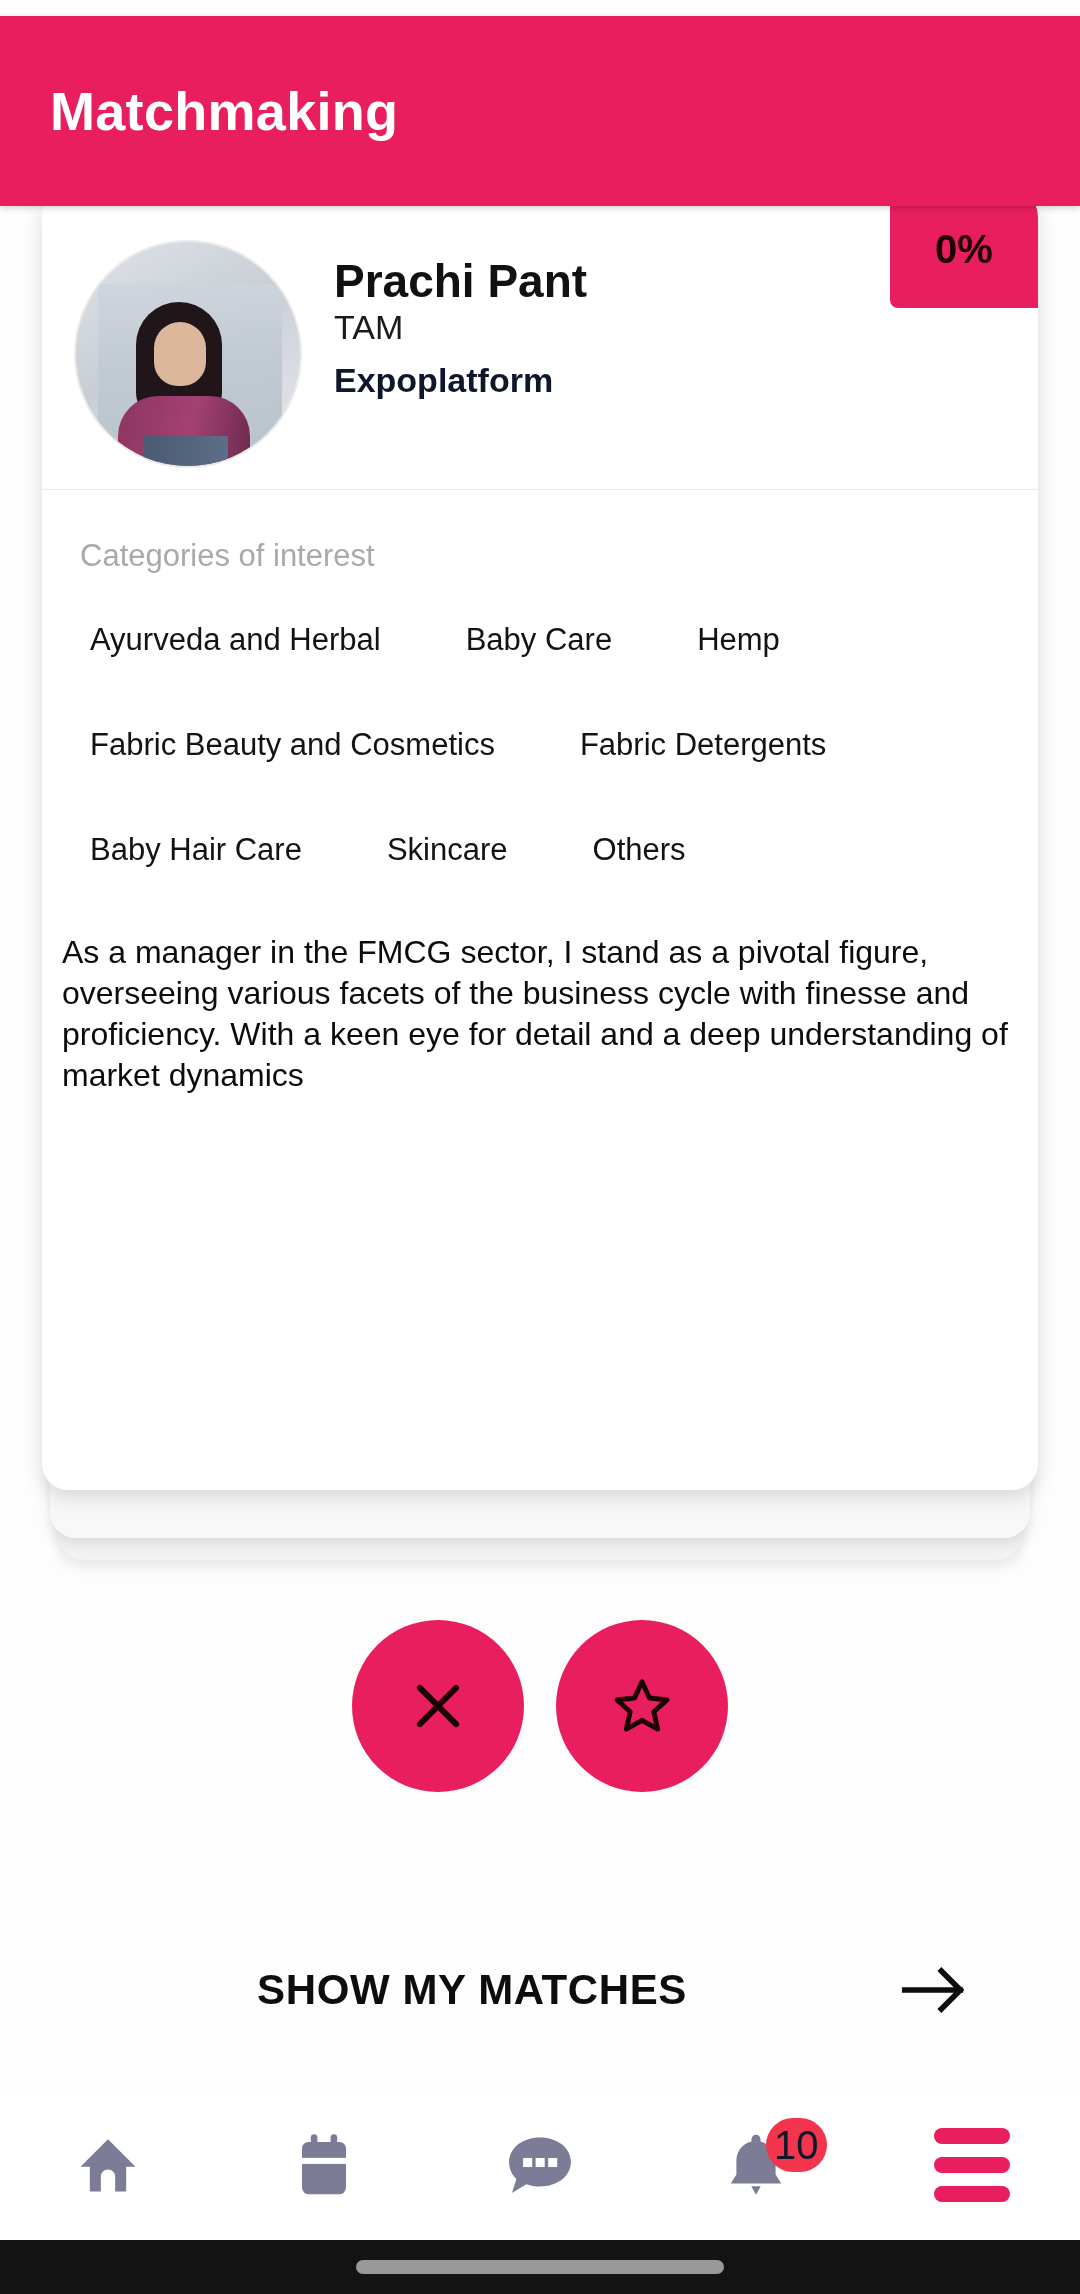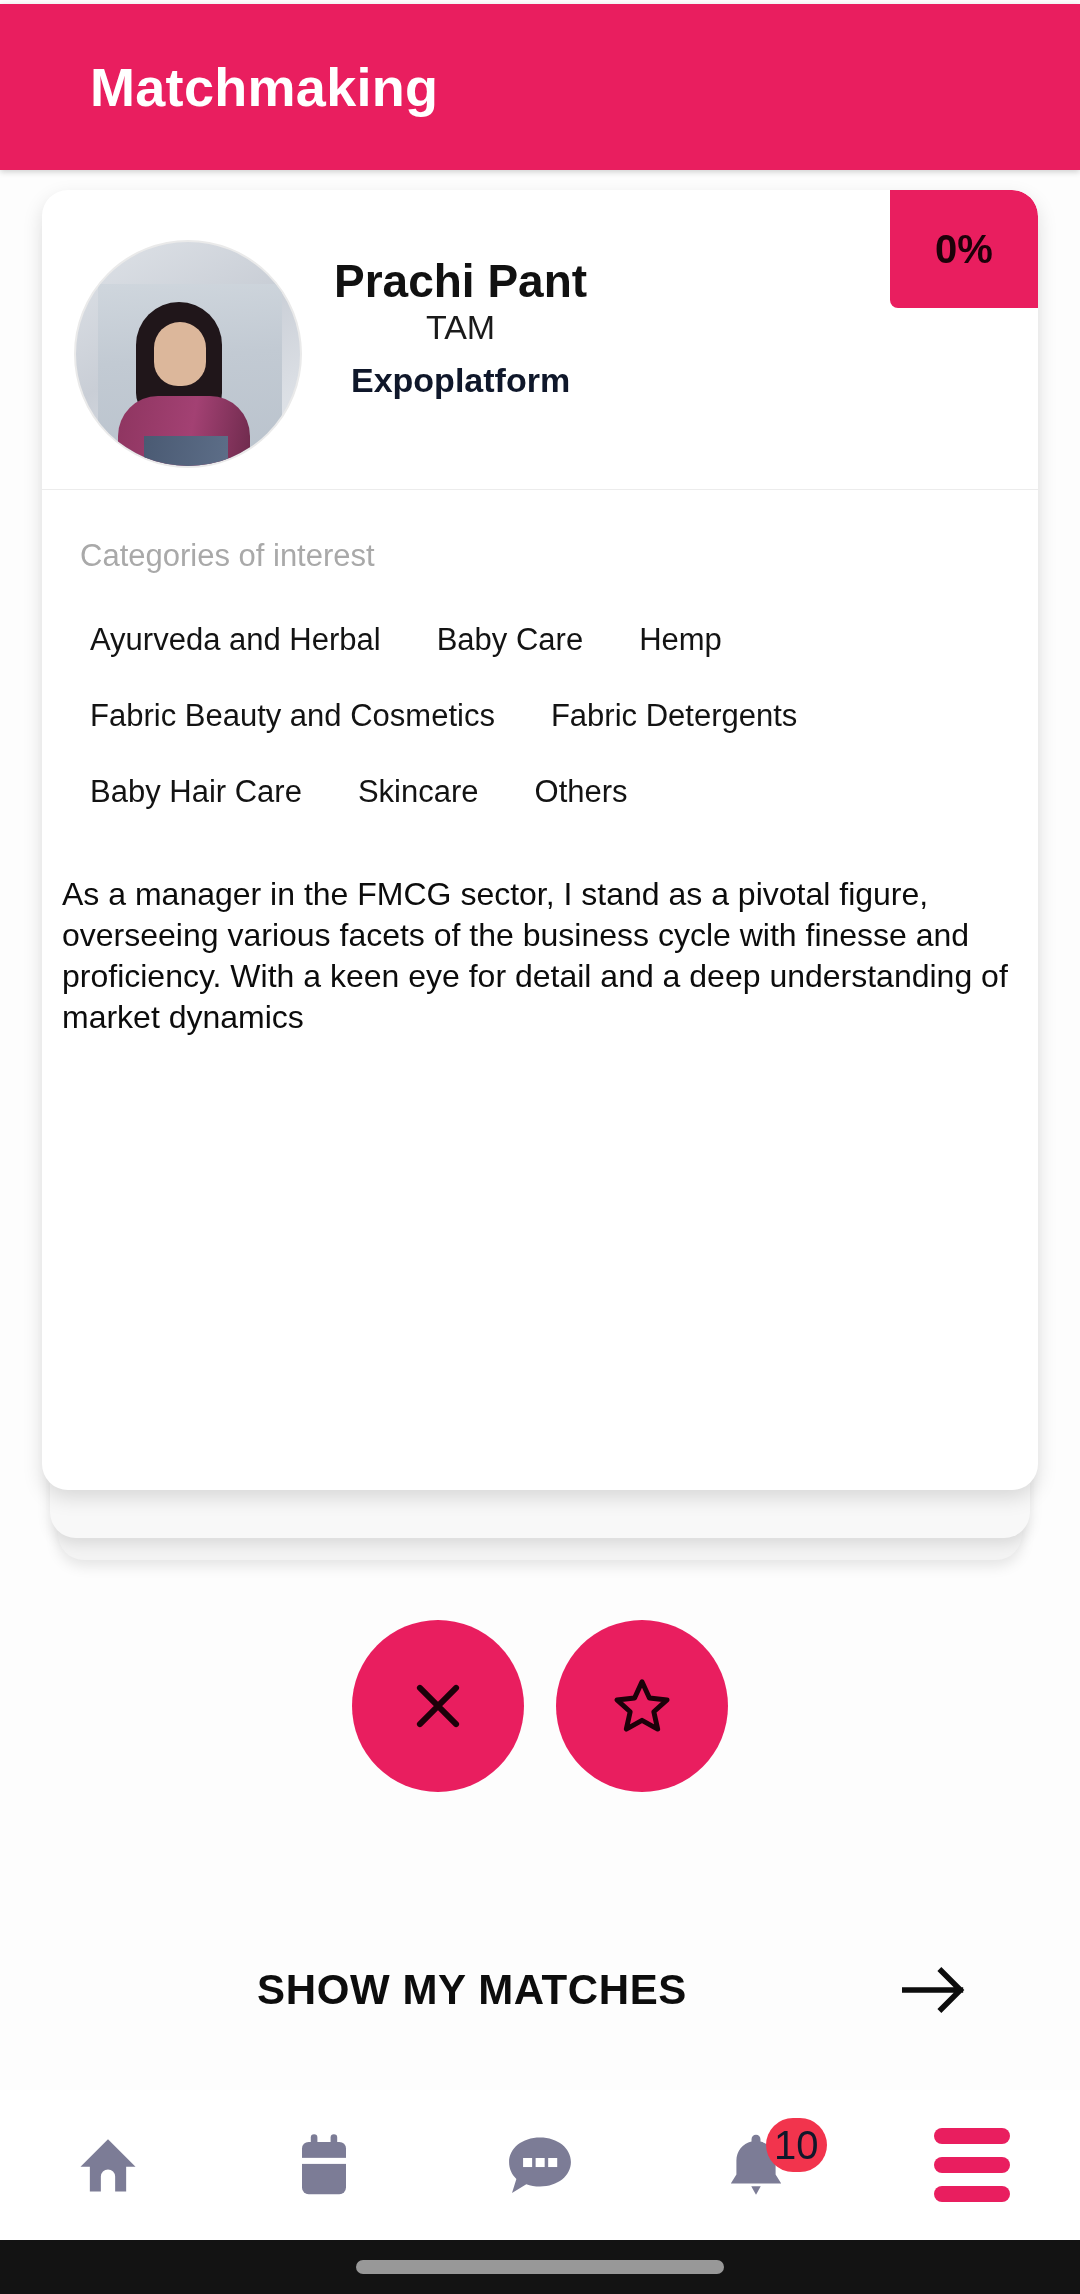--- a/index.html
+++ b/index.html
@@ -6,26 +6,25 @@
   html,body {
     width:1080px; height:2294px;
     background:#ffffff;
     font-family:"Liberation Sans", sans-serif;
     overflow:hidden;
   }
   #app { position:relative; width:1080px; height:2294px; background:#fdfdfd; }
 
   
   .header {
-    position:absolute; top:4px; left:0; width:1080px; height:166px;
+    position:absolute; top:16px; left:0; width:1080px; height:190px;
     background:#e91e5f;
     display:flex; align-items:center;
     box-shadow:0 2px 6px rgba(0,0,0,0.18);
     z-index:5;
-    padding-left:40px;
   }
   .header-title {
     color:#ffffff; font-size:54px; font-weight:bold;
     letter-spacing:0.3px; margin-left:50px;
   }
 
   
   .card-stack { position:absolute; top:190px; left:0; width:1080px; height:1370px; }
   .card-behind {
     position:absolute; left:58px; top:30px;
@@ -44,21 +43,21 @@
     width:996px; height:1300px;
     background:#ffffff; border-radius:26px;
     box-shadow:0 8px 20px rgba(0,0,0,0.13);
     overflow:hidden;
   }
 
   
   .profile-row {
     position:relative; height:300px;
     border-bottom:1px solid #ececec;
-    display:flex; align-items:center;text-align:center;
+    display:flex; align-items:center;
   }
   .avatar {
     position:absolute; left:32px; top:50px;
     width:228px; height:228px; border-radius:50%;
     border:2px solid #eaeaea;
     background:linear-gradient(150deg,#dfe3e8 0%,#c9ced6 45%,#e8ebef 100%);
     overflow:hidden;
   }
   .avatar-photo {
     position:absolute; left:22px; top:42px;
@@ -95,21 +94,21 @@
     width:148px; height:118px;
     background:#e91e5f;
     border-radius:0 26px 0 8px;
     display:flex; align-items:center; justify-content:center;
   }
   .match-badge-text { color:#1c0109; font-size:40px; font-weight:bold; }
 
   
   .cats-wrap { padding:48px 20px 0 20px; }
   .cats-label { font-size:31px; color:#a9a9a9; padding-left:18px; }
-  .cats { display:flex; flex-wrap:wrap; margin-top:28px; }
+  .cats { display:flex; flex-wrap:wrap; margin-top:28px;gap:29px; }
   .cat-chip {
     font-size:31px; color:#131313;
     padding:14px 24px; margin:6px 4px;
     white-space:nowrap;
   }
 
   
   .bio {
     margin:44px 20px 0 20px;
     font-size:32px; line-height:1.28; color:#0c0c0c;

